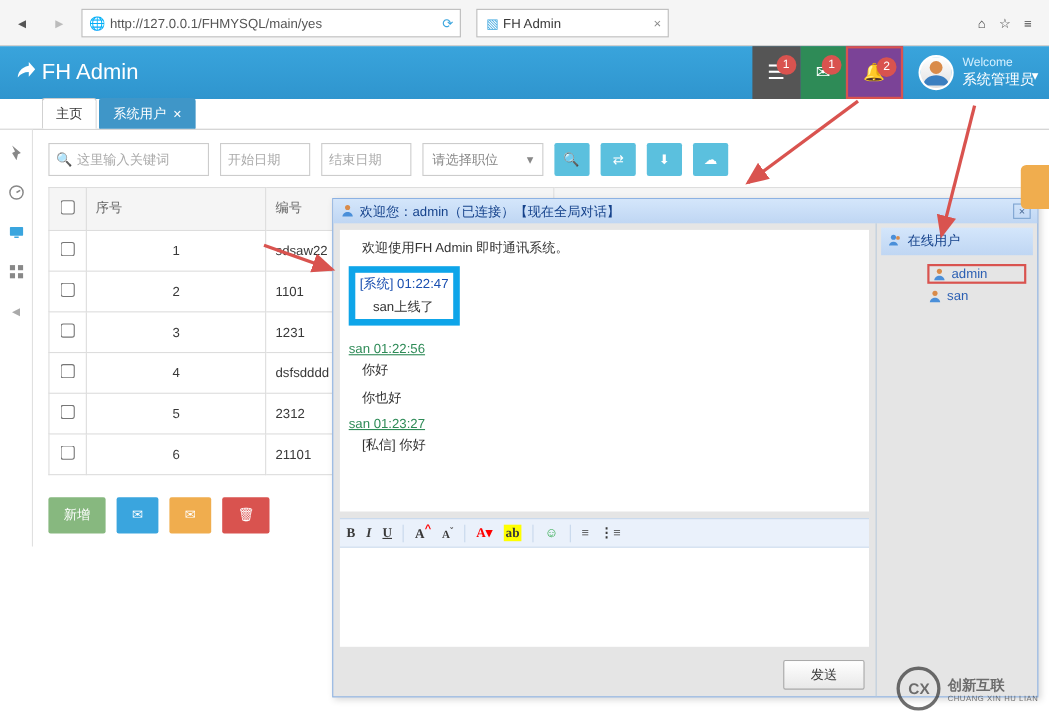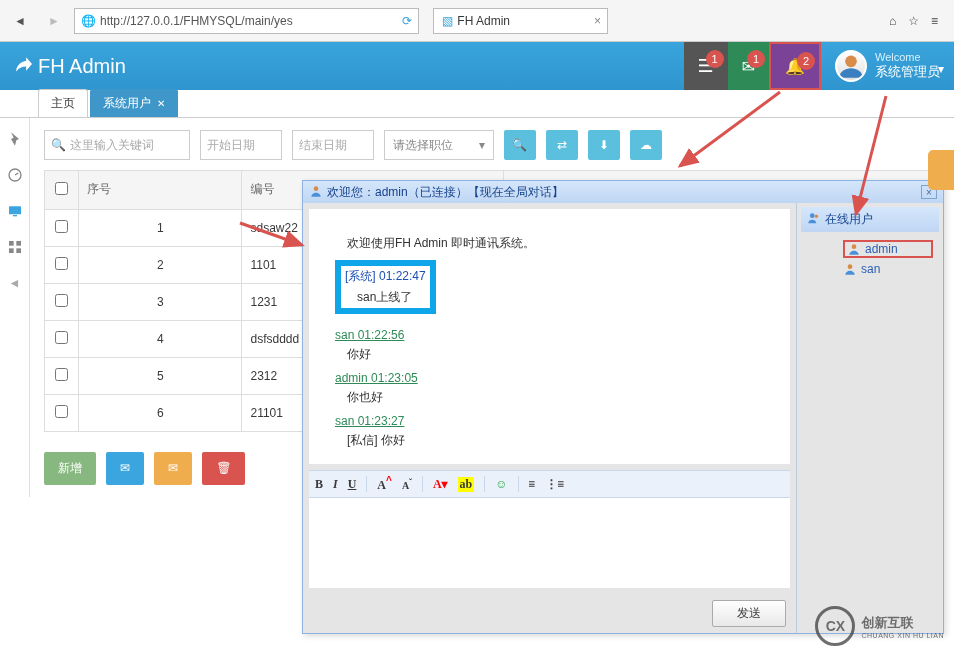--- a/index.html
+++ b/index.html
@@ -69,21 +69,21 @@
 .btn-row .mail { background: #3aa5de; }
 .btn-row .sms { background: #f0ad4e; }
 .btn-row .del { background: #d9534f; }
 
 
 .chat-win { position: absolute; left: 302px; top: 180px; width: 642px; height: 454px; border: 1px solid #8db2e3; background: #e5e5e5; box-shadow: 2px 2px 6px rgba(0,0,0,0.15); }
 .chat-title { height: 22px; background: linear-gradient(#d4e6fb, #bfd6f3); display: flex; align-items: center; padding: 0 6px; font-size: 12px; color: #15428b; gap: 4px; }
 .chat-title .close-btn { margin-left: auto; border: 1px solid #7da3d0; width: 16px; height: 14px; display: flex; align-items: center; justify-content: center; cursor: pointer; font-size: 10px; color: #4a6a96; }
 .chat-body { display: flex; height: calc(100% - 22px); }
 .chat-left { flex: 1; display: flex; flex-direction: column; border-right: 1px solid #bcd; }
-.chat-msgs { flex: 1; background: #fff; margin: 6px; padding: 26px; overflow: auto; font-size: 12px; }
+.chat-msgs { flex: 1; background: #fff; margin: 6px; padding: 8px; overflow: auto; font-size: 12px; }
 .chat-msgs .msg { margin-bottom: 8px; }
 .chat-msgs .hdr-sys { color: #1a4fb0; }
 .chat-msgs .hdr-user { color: #2e8b57; text-decoration: underline; }
 .chat-msgs .boxed { border: 6px solid #0ea5e9; display: inline-block; padding: 2px 4px; margin-bottom: 6px; }
 .chat-msgs .body { padding-left: 12px; margin-top: 4px; color: #333; }
 .toolbar2 { background: #eaf1fb; border-top: 1px solid #c7d7ec; border-bottom: 1px solid #c7d7ec; padding: 4px 6px; margin: 0 6px; display: flex; gap: 10px; align-items: center; font-size: 12px; }
 .toolbar2 .tb-btn { cursor: pointer; font-family: serif; font-weight: bold; }
 .toolbar2 .sep { width: 1px; height: 16px; background: #c7d7ec; }
 .chat-input { flex: 0 0 90px; background: #fff; margin: 0 6px 6px 6px; }
 .chat-send { display: flex; justify-content: flex-end; padding: 6px 10px; }
@@ -322,21 +322,20 @@
     <div class="chat-left">
       <div class="chat-msgs">
         <div class="msg"><span class="body">欢迎使用FH Admin 即时通讯系统。</span></div>
         <div id="chat-msg-list">
             <div class="msg"><div class="boxed"><div class="hdr-sys">[系统] 01:22:47</div><div class="body">san上线了</div></div></div>
             <div class="msg">
               <div class="hdr-user">san 01:22:56</div>
               <div class="body">你好</div>
             </div>
             <div class="msg">
-              <div class="hdr-user">admin 01:23:05</div>
               <div class="body">你也好</div>
             </div>
             <div class="msg">
               <div class="hdr-user">san 01:23:27</div>
               <div class="body">[私信] 你好</div>
             </div>
           </div>
       </div>
       <div class="toolbar2">
         <span class="tb-btn">B</span>

